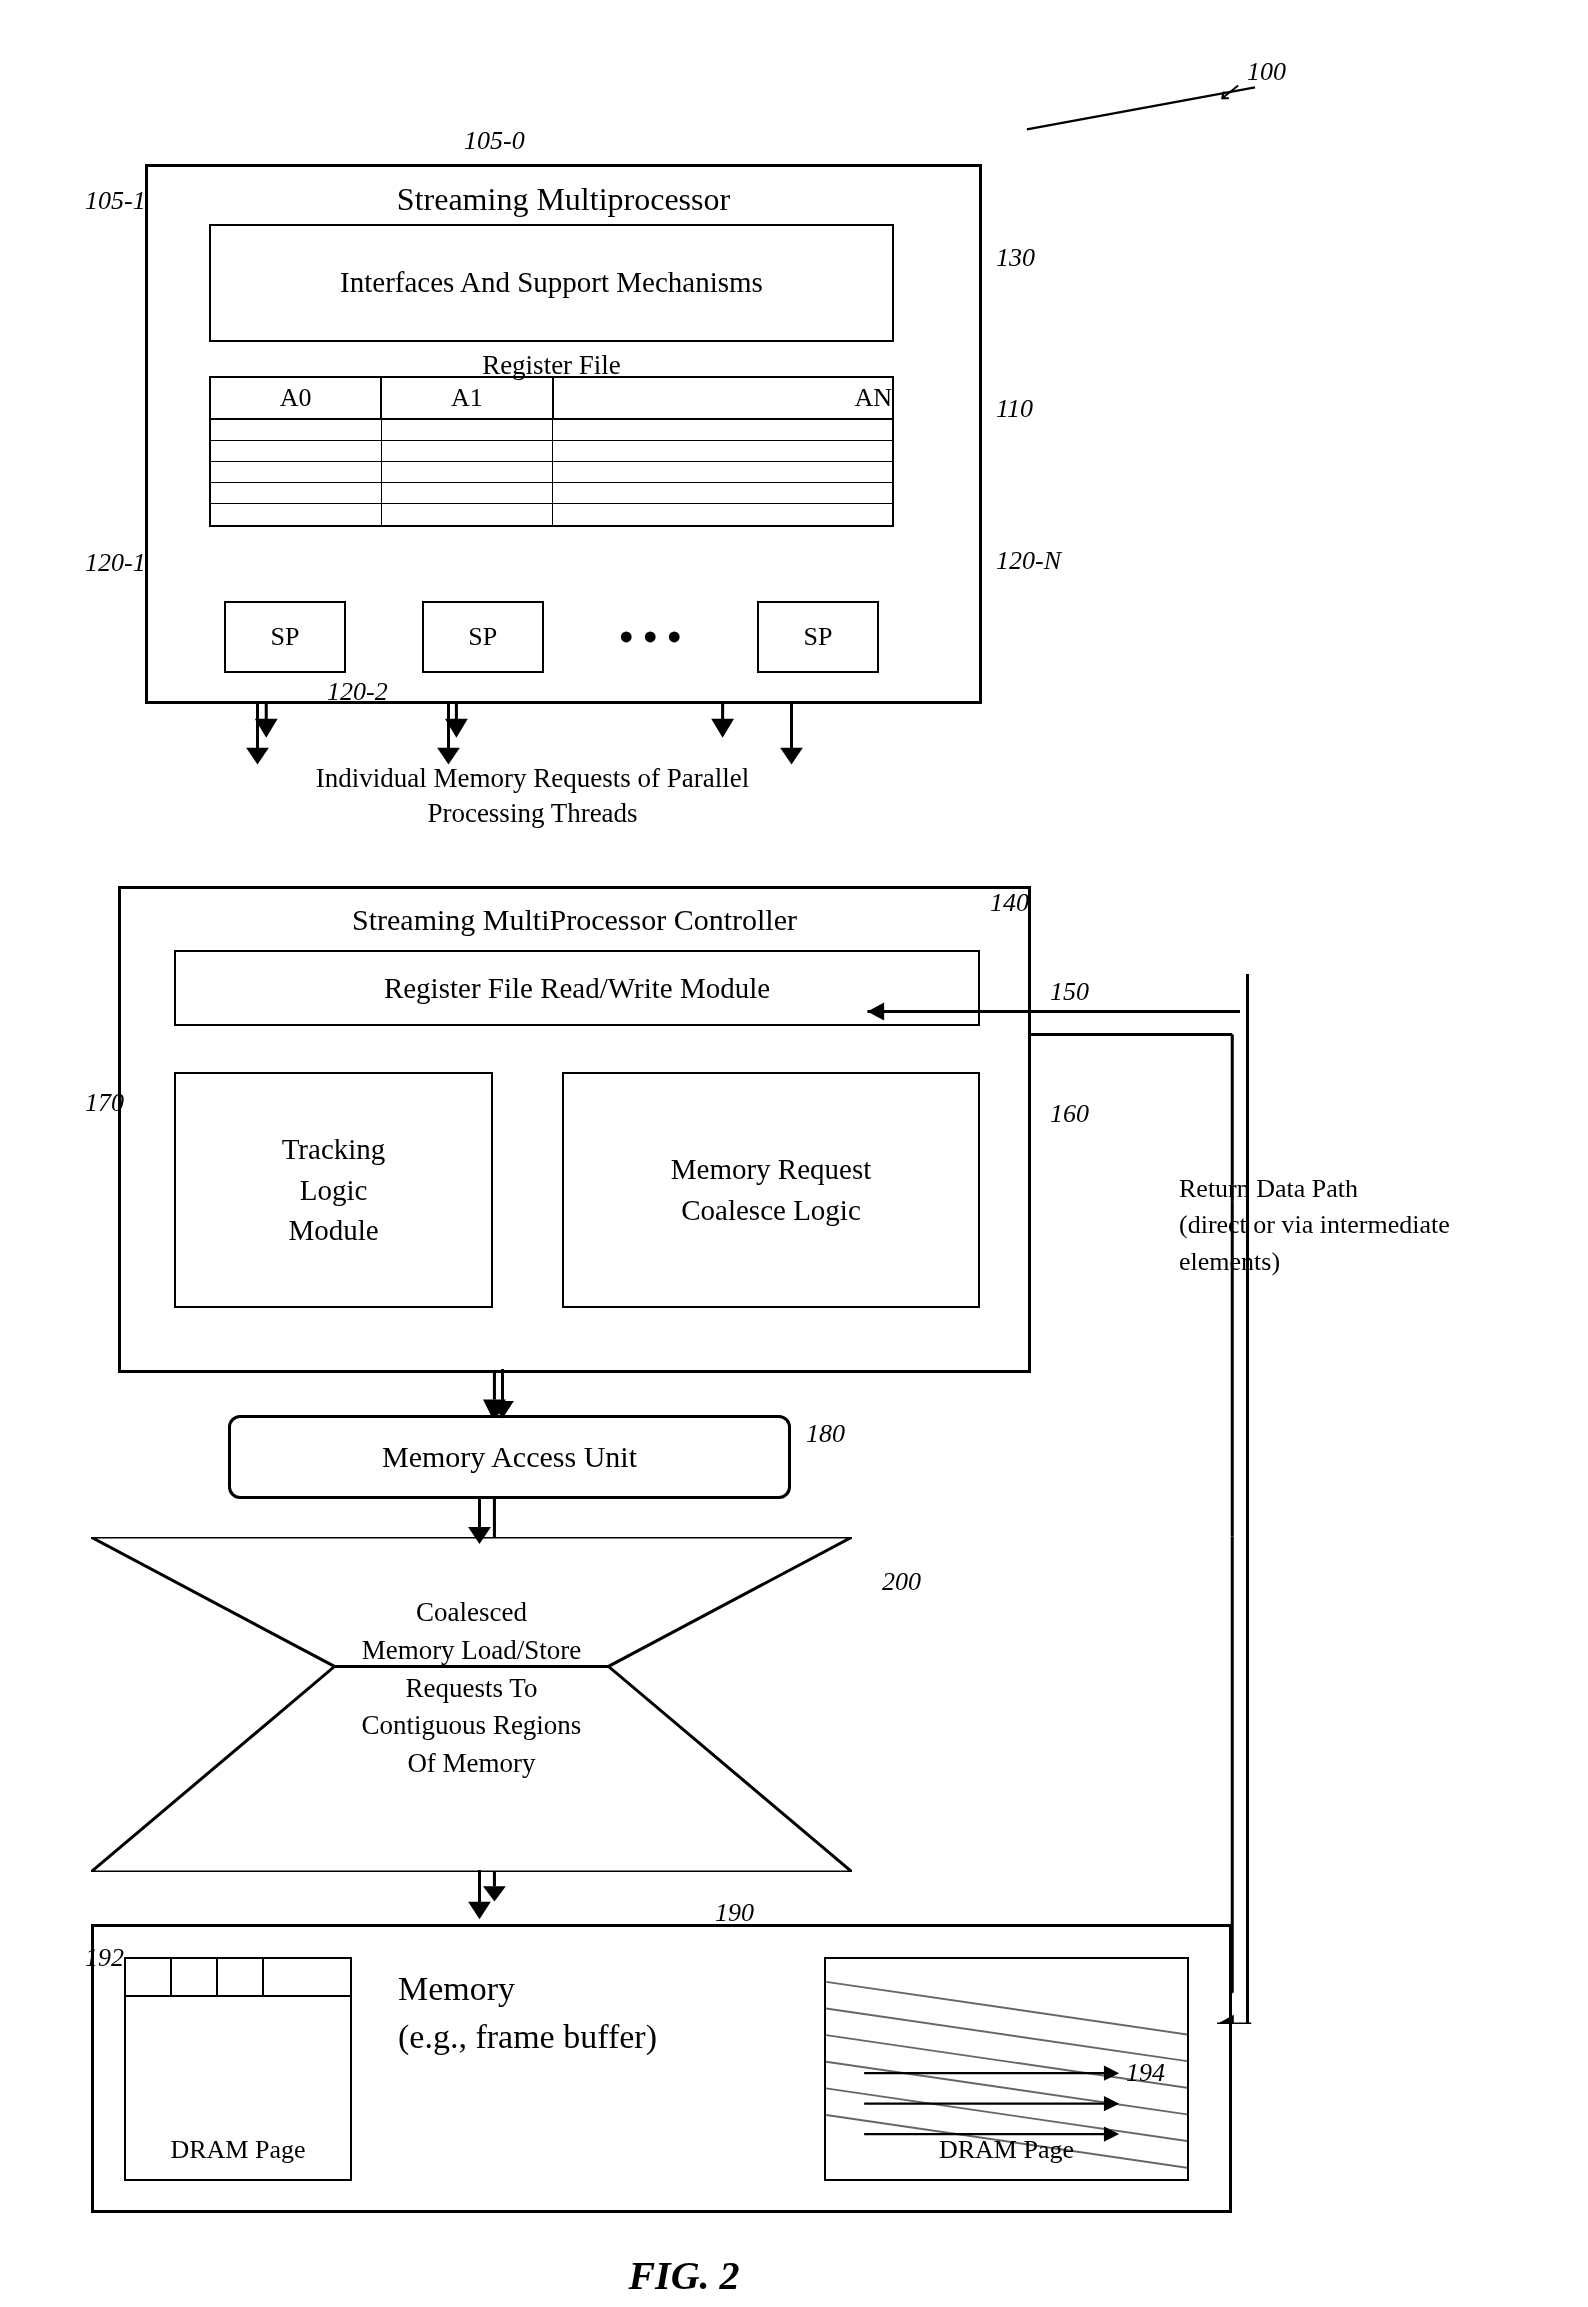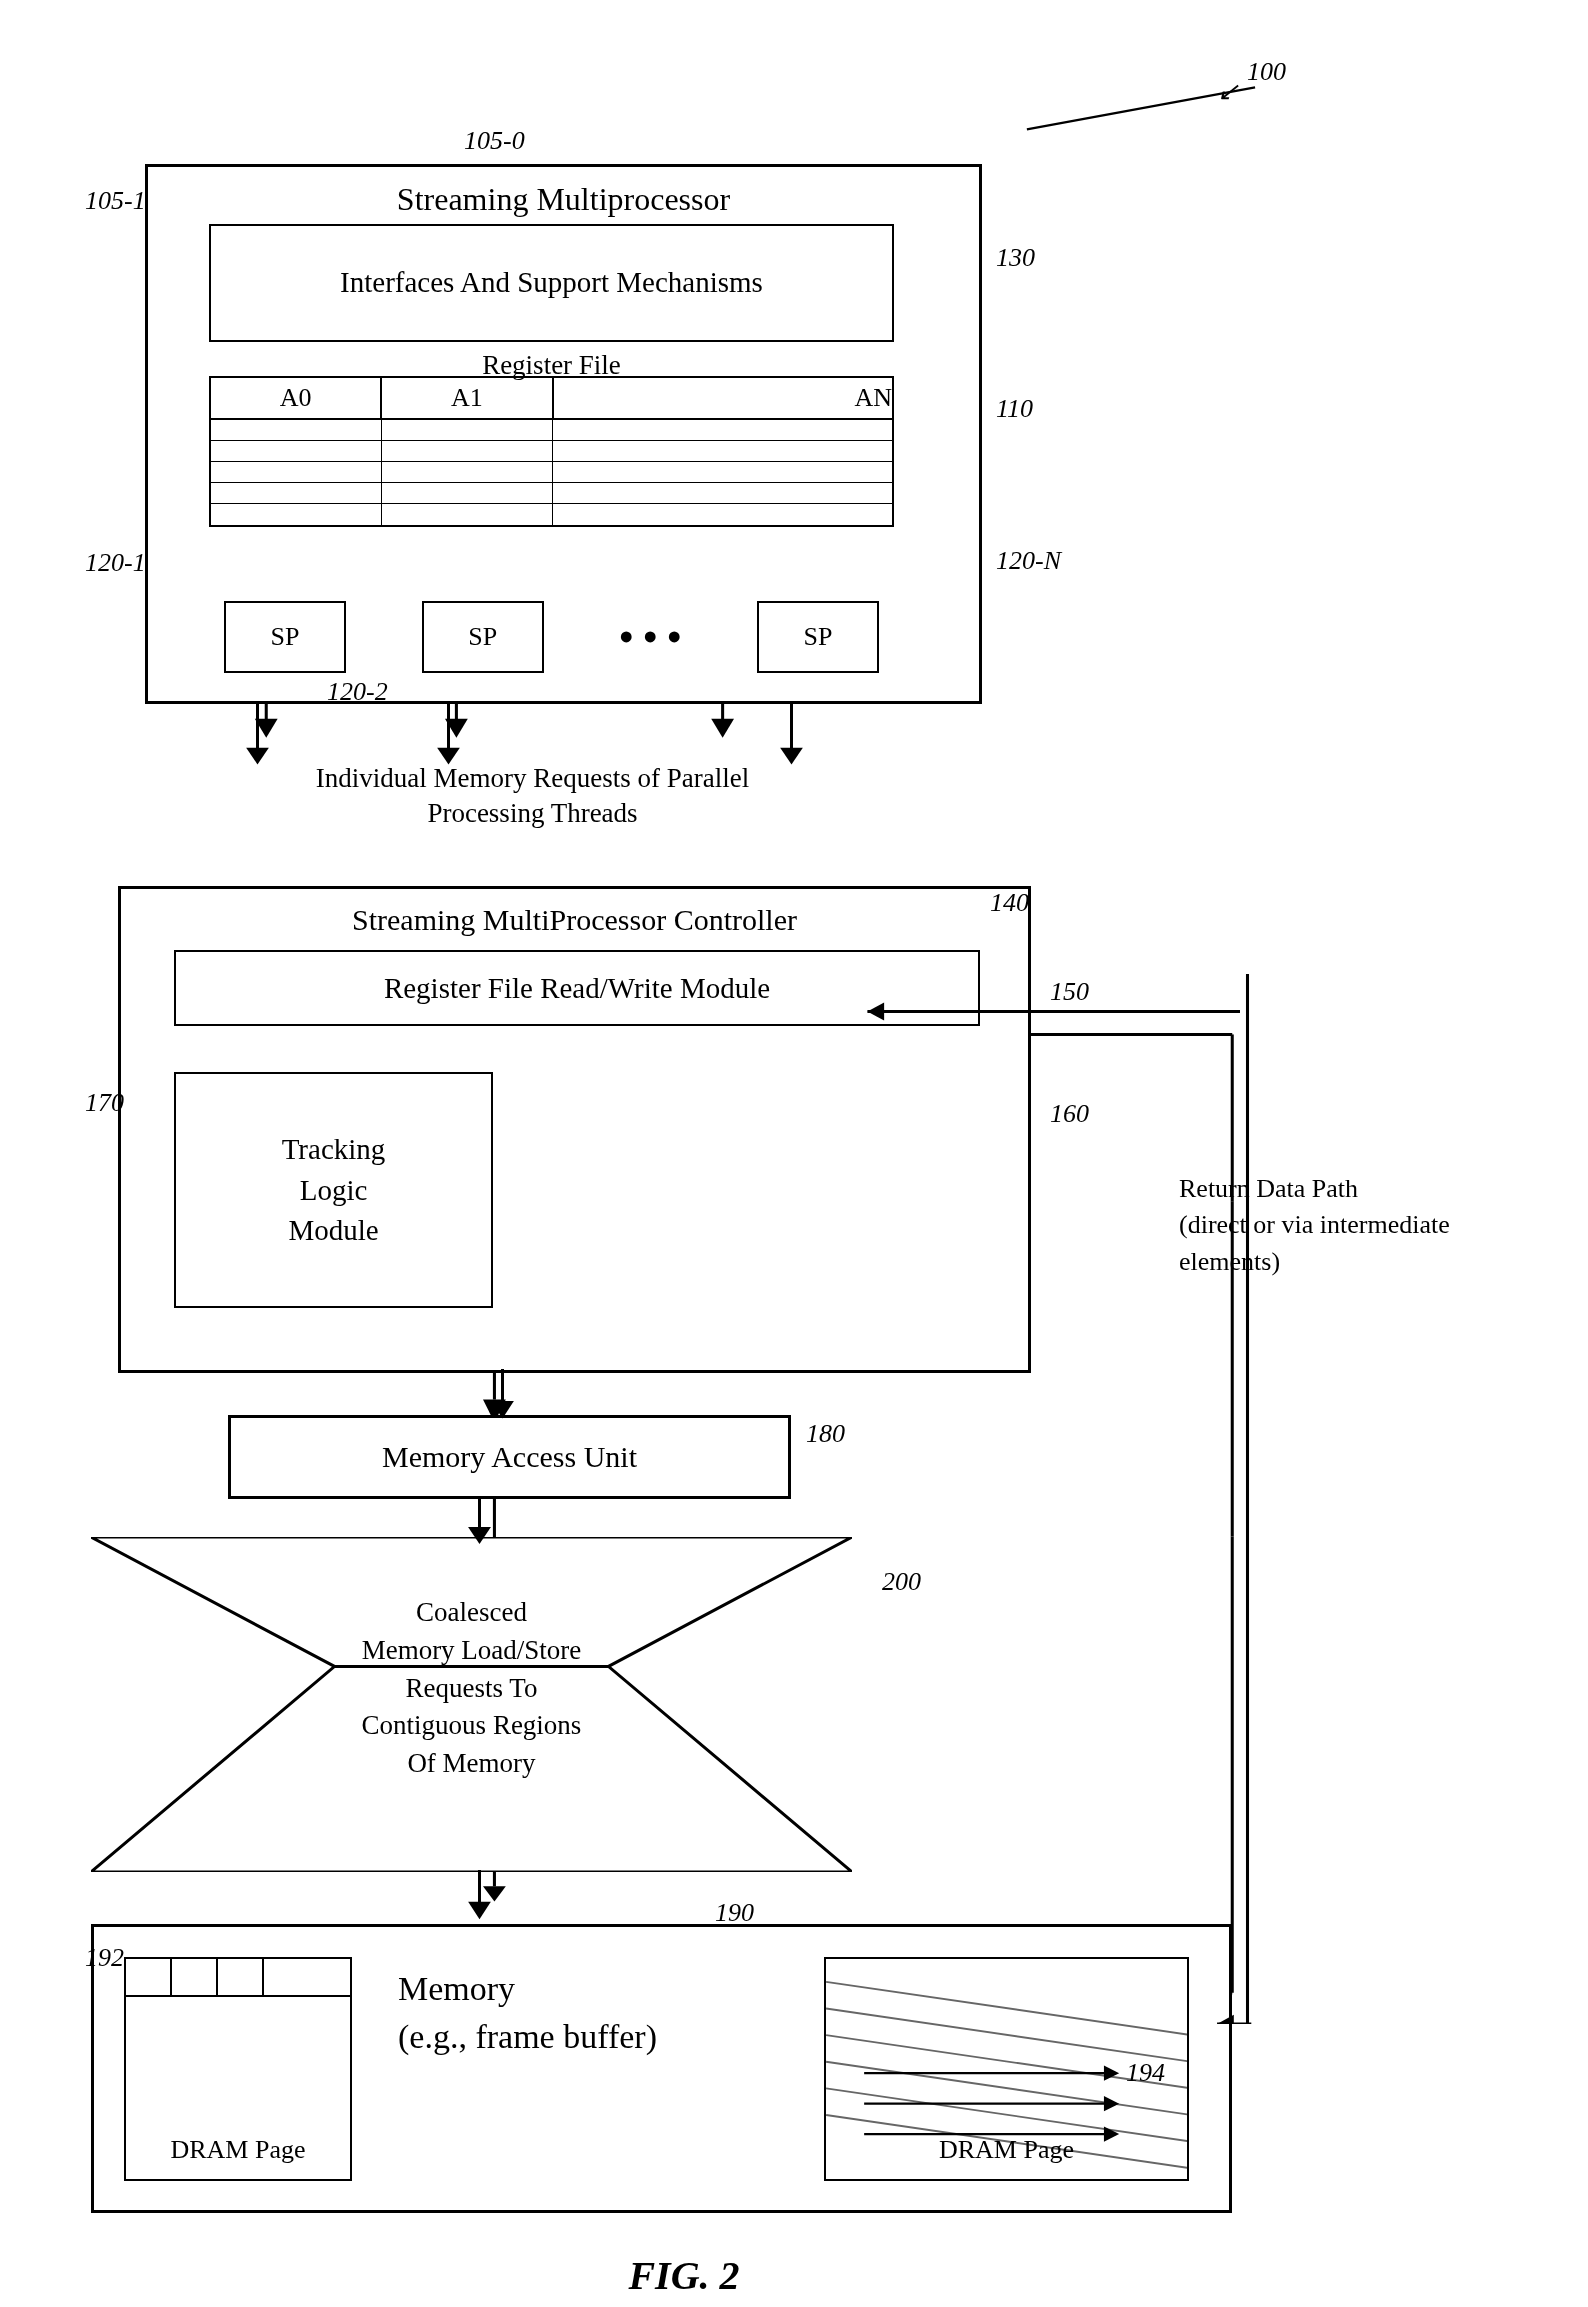--- a/index.html
+++ b/index.html
@@ -190,31 +190,34 @@
     <div style="text-align:center; font-size:30px; padding: 13.7px 0 11.4px 0;">Streaming MultiProcessor Controller</div>
 
     <div class="box-inner" style="left:53px; top:61px; width:806px; height:76px; display:flex; align-items:center; justify-content:center;">
       <div style="font-size:29px;">Register File Read/Write Module</div>
     </div>
 
     <div class="box-inner" style="left:53px; top:183px; width:319px; height:236px; display:flex; align-items:center; justify-content:center;">
       <div style="font-size:29px; text-align:center; line-height:1.4;">Tracking<br>Logic<br>Module</div>
     </div>
 
+    <div class="box-inner" style="left:441px; top:183px; width:418px; height:236px; display:flex; align-items:center; justify-content:center;">
+      <div style="font-size:29px; text-align:center; line-height:1.4;">Memory Request<br>Coalesce Logic</div>
+    </div>
   </div>
 
   <div class="label" style="left:990px; top:888px;">140</div>
 
   <div class="label" style="left:1050px; top:977px;">150</div>
 
   <div class="label" style="left:1050px; top:1099px;">160</div>
 
   <div class="label" style="left:85px; top:1088px;">170</div>
 
-  <div class="box" style="left:228px; top:1415px; width:563px; height:84px; display:flex; align-items:center; justify-content:center;">
+  <div class="box" style="left:228px; top:1415px; width:563px; height:84px; display:flex; align-items:center; justify-content:center;border-radius:12px;">
     <div style="font-size:30px;">Memory Access Unit</div>
   </div>
 
   <div class="label" style="left:806px; top:1419px;">180</div>
 
   <div class="text-label" style="left:1179px; top:1171px; width:342px; text-align:left; line-height:1.4; font-size:26px;">Return Data Path<br>(direct or via intermediate<br>elements)</div>
 
   <svg style="position:absolute; left:91px; top:1537px; width:761px; height:335px;" viewBox="0 0 1000 440" width="761" height="335">
 
     <polygon points="0,0 1000,0 680,170 320,170" fill="white" stroke="black" stroke-width="4"></polygon>

